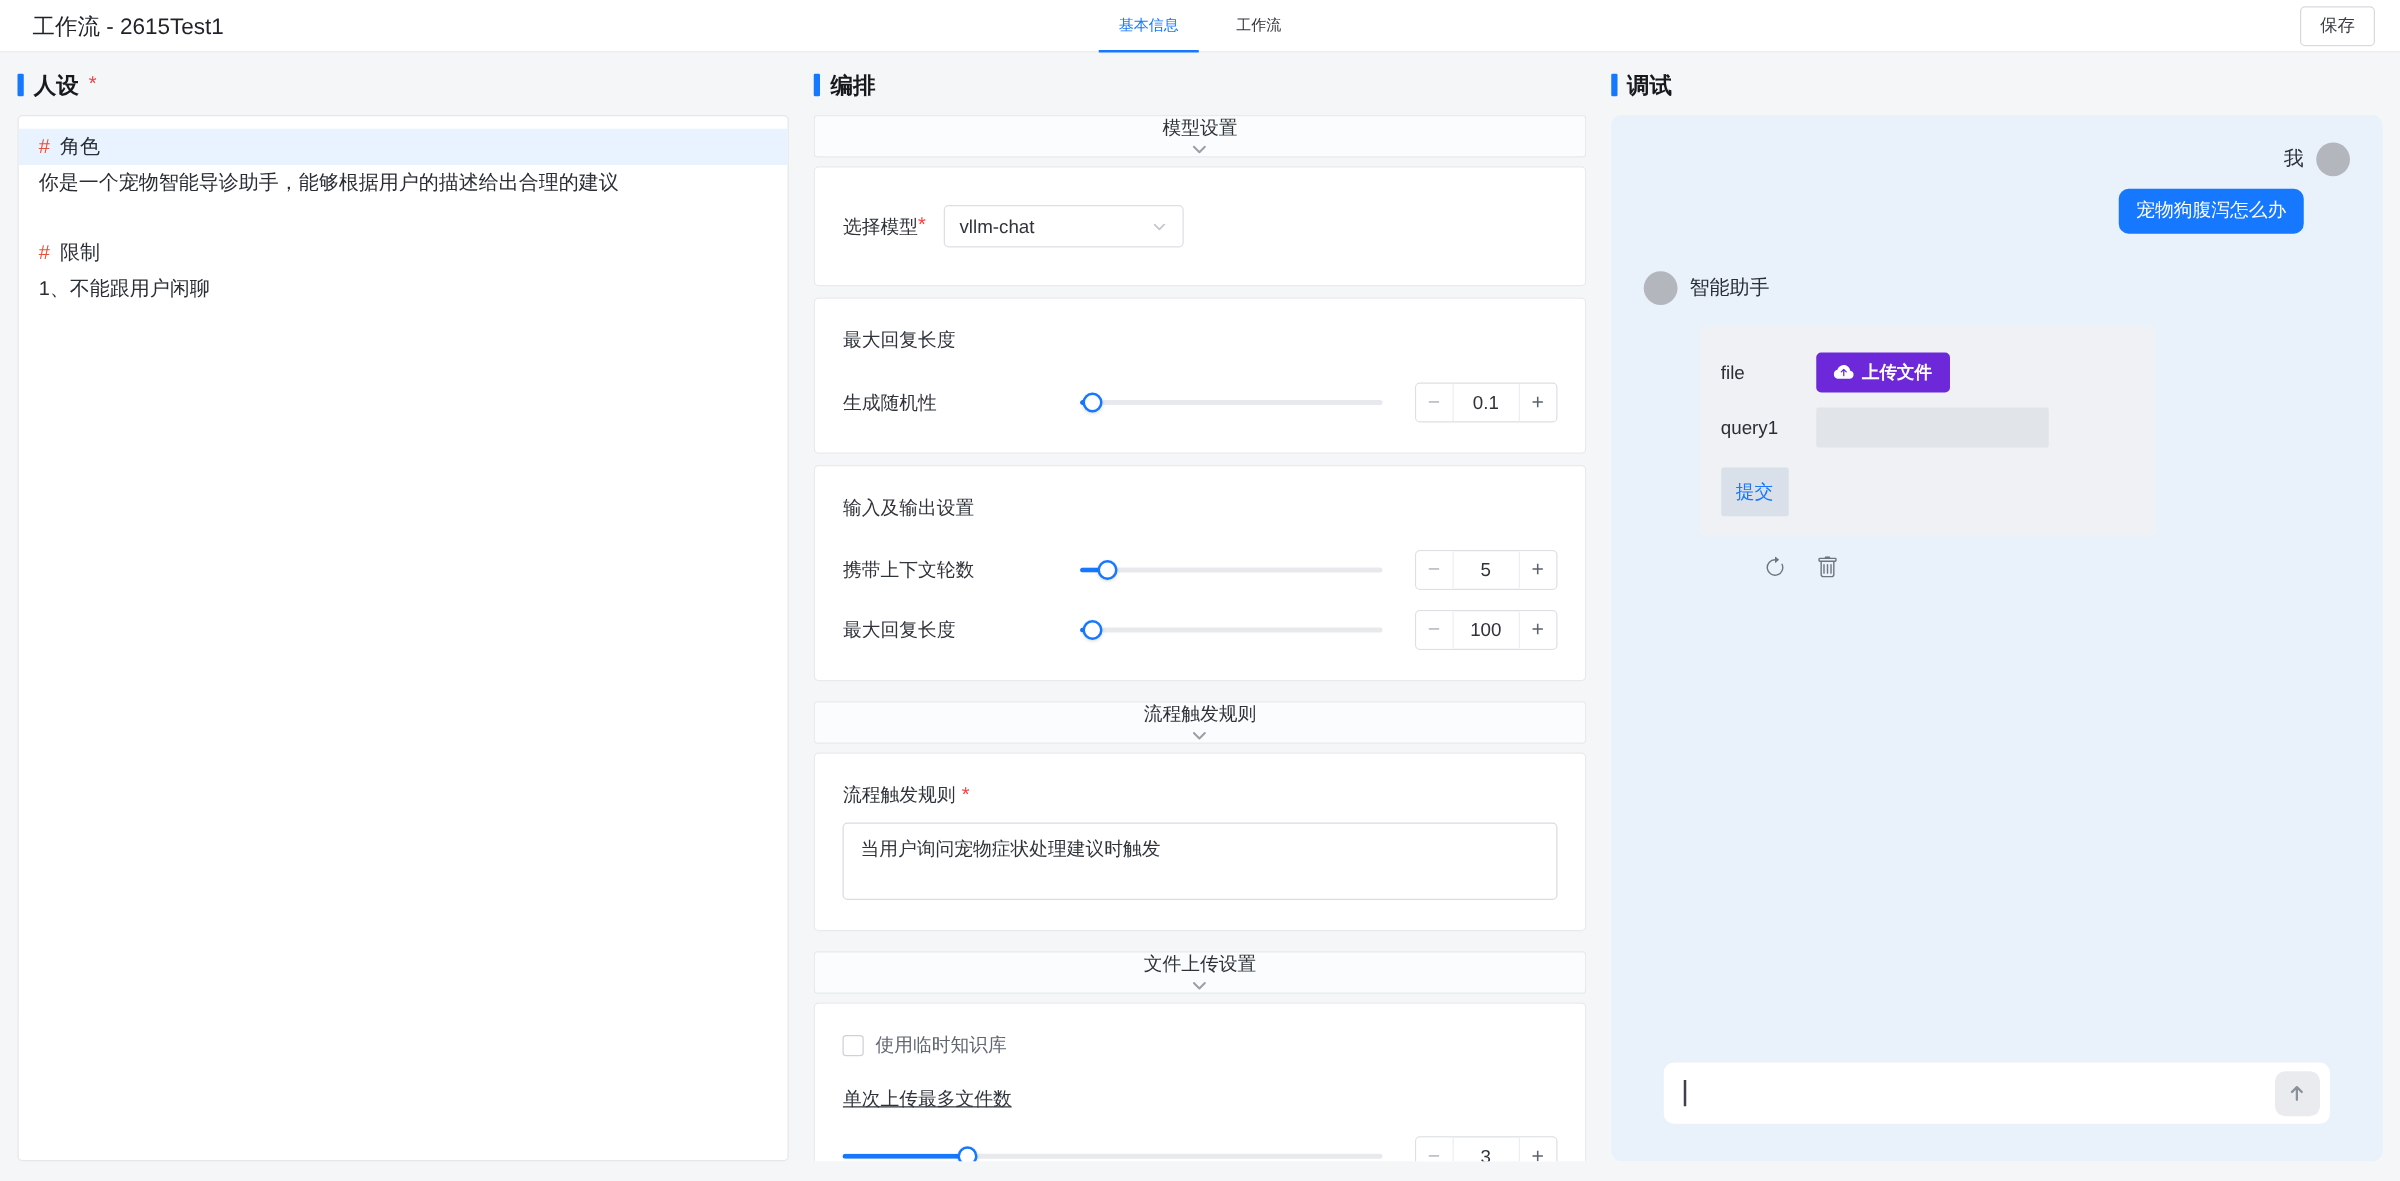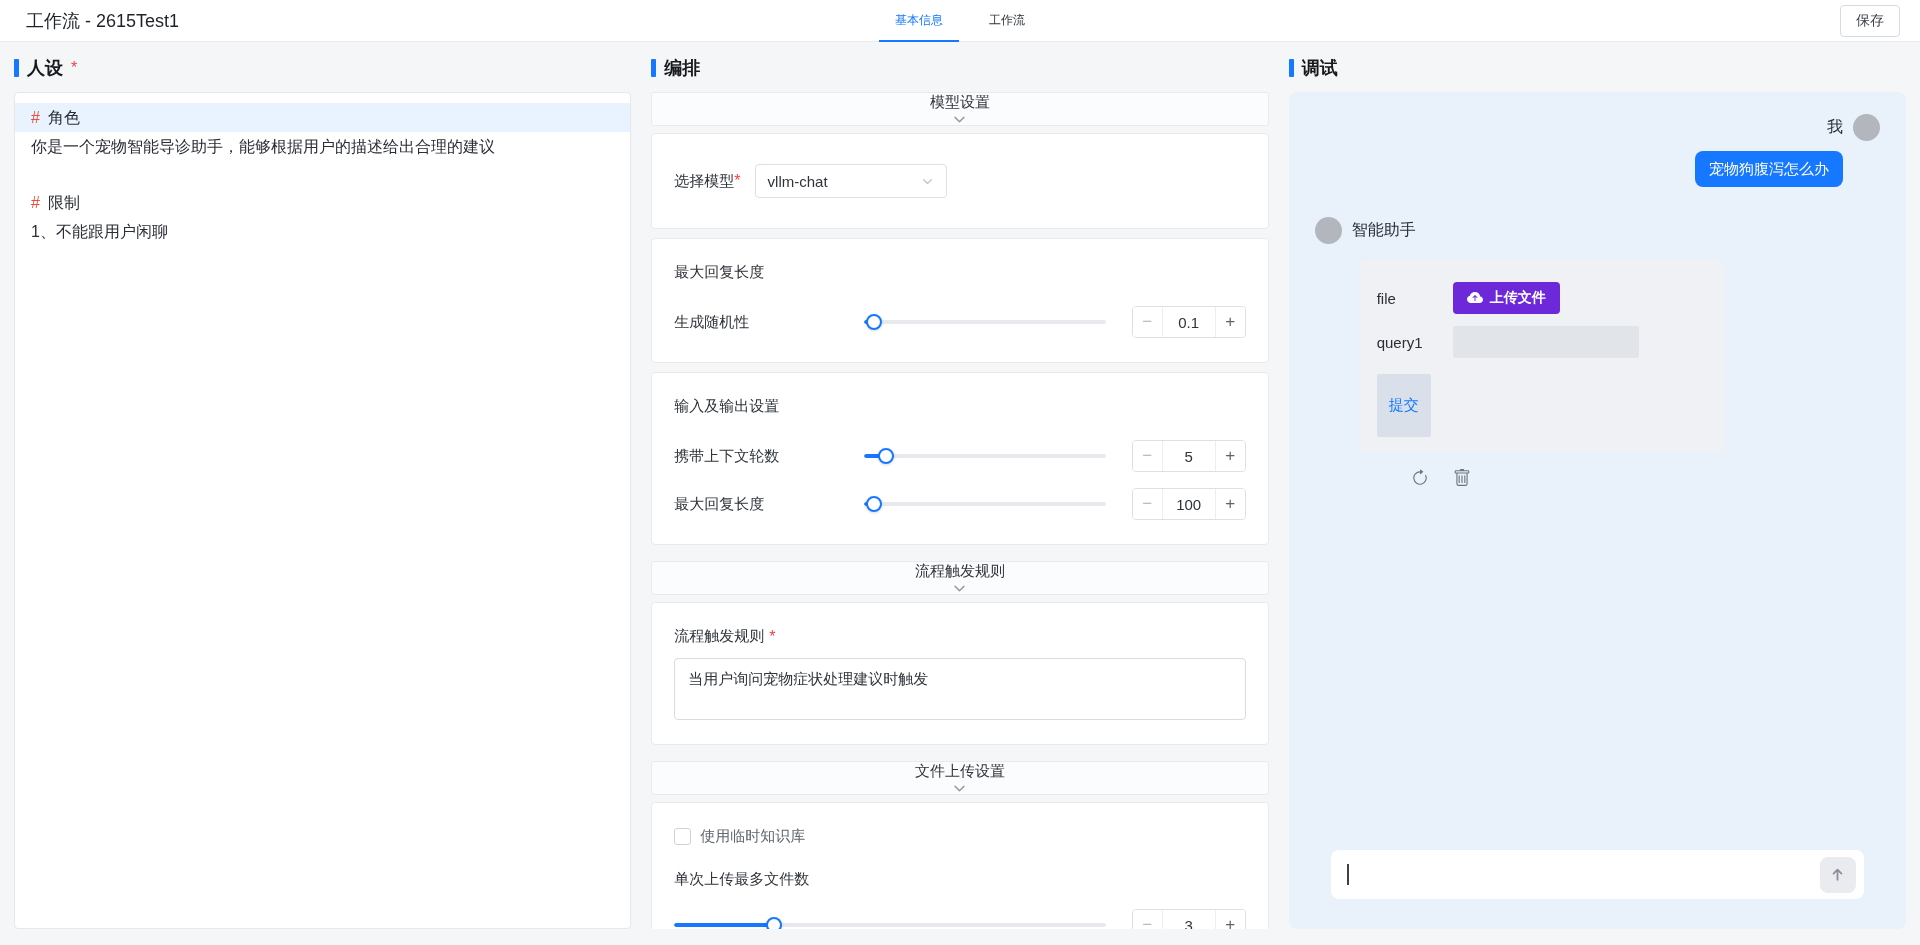--- a/index.html
+++ b/index.html
@@ -50,39 +50,39 @@
   .stepper{display:flex;align-items:stretch;height:32px;border:1px solid #dcdfe4;border-radius:4px;background:#fff;overflow:hidden;flex-shrink:0;}
   .step-btn{width:30px;background:#fff;border:none;color:#b4bac2;font-size:17px;display:flex;align-items:center;justify-content:center;}
   .step-btn.minus{border-right:1px solid #eceef1;}
   .step-btn.plus{color:#5c636d;border-left:1px solid #eceef1;}
   .step-value{width:52px;display:flex;align-items:center;justify-content:center;font-size:15px;color:#2f343b;}
   .trigger-label-row{display:flex;align-items:center;gap:5px;margin-bottom:12px;font-size:15px;color:#2f343b;}
   .textarea{border:1px solid #d9dce1;border-radius:4px;min-height:62px;padding:11px 13px;font-size:15px;color:#2f343b;line-height:22px;cursor:text;font-family:Liberation Mono, monospace;}
   .checkbox-row{display:flex;align-items:center;gap:9px;margin-bottom:24px;}
   .checkbox{width:17px;height:17px;border:1px solid #cdd1d8;border-radius:3px;background:#fff;cursor:pointer;flex-shrink:0;}
   .checkbox-label{font-size:15px;color:#5f6670;}
-  .upload-title{font-size:15px;color:#2f343b;margin-bottom:20px;}
+  .upload-title{font-size:15px;color:#2f343b;margin-bottom:20px;text-decoration:underline;}
   .card.last{margin-bottom:0;min-height:190px;}
   .gap-lg{margin-top:8px;}
 
   
   .debug-panel{flex:1;background:#e9f1fb;border-radius:8px;position:relative;padding:22px 26px;overflow:hidden;}
   .user-block{display:flex;flex-direction:column;align-items:flex-end;}
   .user-row{display:flex;align-items:center;gap:10px;font-size:16px;color:#2a2e35;}
   .avatar{width:27px;height:27px;border-radius:50%;background:#b3b6bc;flex-shrink:0;}
   .bubble{margin-top:10px;margin-right:37px;background:#1677ff;color:#fff;font-size:15px;padding:8px 14px;border-radius:8px;line-height:20px;}
   .asst-block{margin-top:30px;}
   .asst-row{display:flex;align-items:center;gap:10px;font-size:16px;color:#2a2e35;}
   .form-card{margin:16px 0 0 44px;width:366px;background:#f0f1f4;border-radius:8px;padding:16px 18px;}
   .form-row{display:flex;align-items:center;min-height:44px;}
   .form-label{width:76px;font-size:15px;color:#2a2e35;flex-shrink:0;}
   .upload-btn{display:flex;align-items:center;gap:7px;background:#6d28d9;color:#fff;border:none;border-radius:4px;padding:7px 14px;font-size:14px;font-weight:bold;}
   .upload-btn svg{width:16px;height:16px;}
   .query-input{width:186px;height:32px;background:#e1e4e9;border-radius:2px;cursor:text;}
-  .submit-btn{margin-top:10px;background:#d9e0ea;color:#1677ff;border:none;border-radius:2px;padding:22px 12px;font-size:15px;}
+  .submit-btn{margin-top:10px;background:#d9e0ea;color:#1677ff;border:none;border-radius:2px;padding:10px 12px;font-size:15px;}
   .action-row{margin:16px 0 0 96px;display:flex;gap:24px;color:#6f757d;}
   .icon-btn{background:none;border:none;color:#6f757d;padding:0;display:flex;align-items:center;}
   .icon-btn svg{width:18px;height:18px;}
   .chat-input{position:absolute;left:42px;right:42px;bottom:30px;height:49px;background:#fff;border-radius:8px;display:flex;align-items:center;padding:0 8px 0 16px;cursor:text;}
   .caret{width:2px;height:21px;background:#3d424a;}
   .send-btn{margin-left:auto;width:36px;height:36px;background:#e9ebef;border:none;border-radius:8px;color:#8a909a;display:flex;align-items:center;justify-content:center;}
   .send-btn svg{width:17px;height:17px;}
 </style>
 </head>
 <body>

